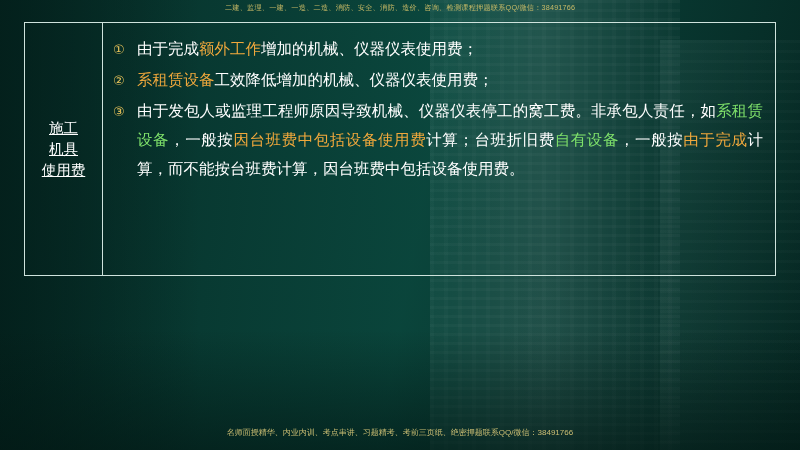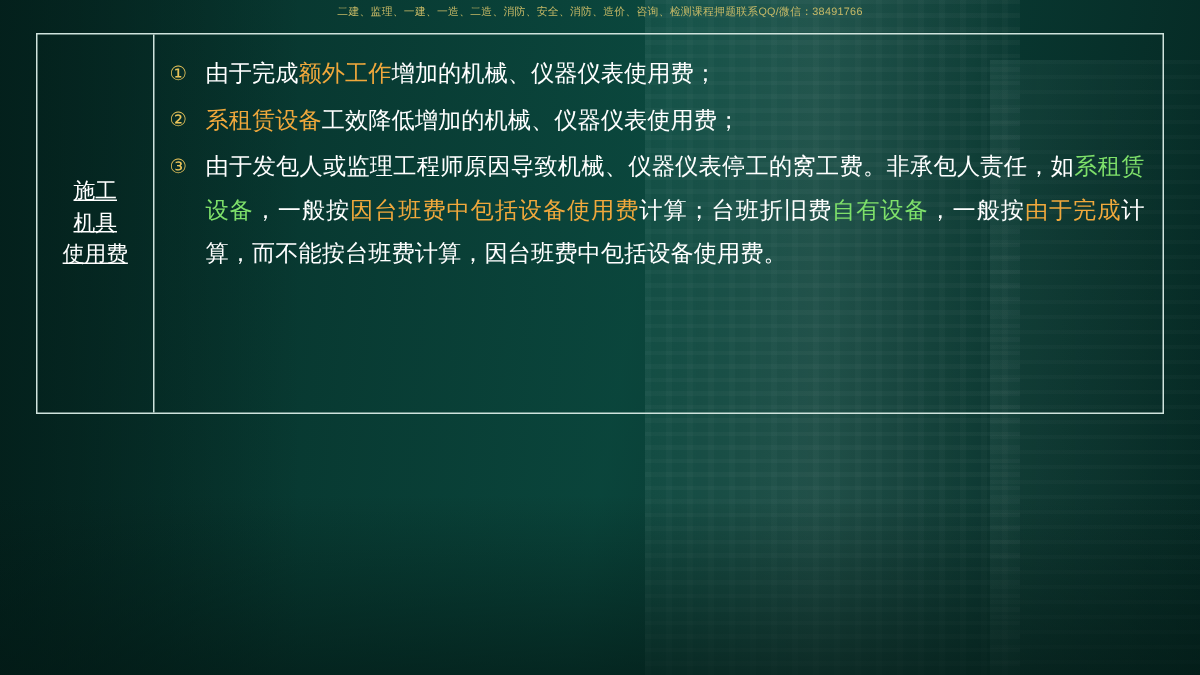--- a/index.html
+++ b/index.html
@@ -185,13 +185,14 @@
           <span><span class="hl-orange">系租赁设备</span><span>工效降低增加的机械、仪器仪表使用费；</span></span>
         </li>
         <li>
           <span class="marker">③</span>
           <span><span>由于发包人或监理工程师原因导致机械、仪器仪表停工的窝工费。非承包人责任，如</span><span class="hl-green">系租赁设备</span><span>，一般按</span><span class="hl-orange">因台班费中包括设备使用费</span><span>计算；台班折旧费</span><span class="hl-green">自有设备</span><span>，一般按</span><span class="hl-orange">由于完成</span><span>计算，而不能按台班费计算，因台班费中包括设备使用费。</span></span>
         </li>
       </ol>
     </div>
   </div>
 
+  <div class="bottom-watermark">名师面授精华、内业内训、考点串讲、习题精考、考前三页纸、绝密押题联系QQ/微信：38491766</div>
 </div>
 
 </body></html>

